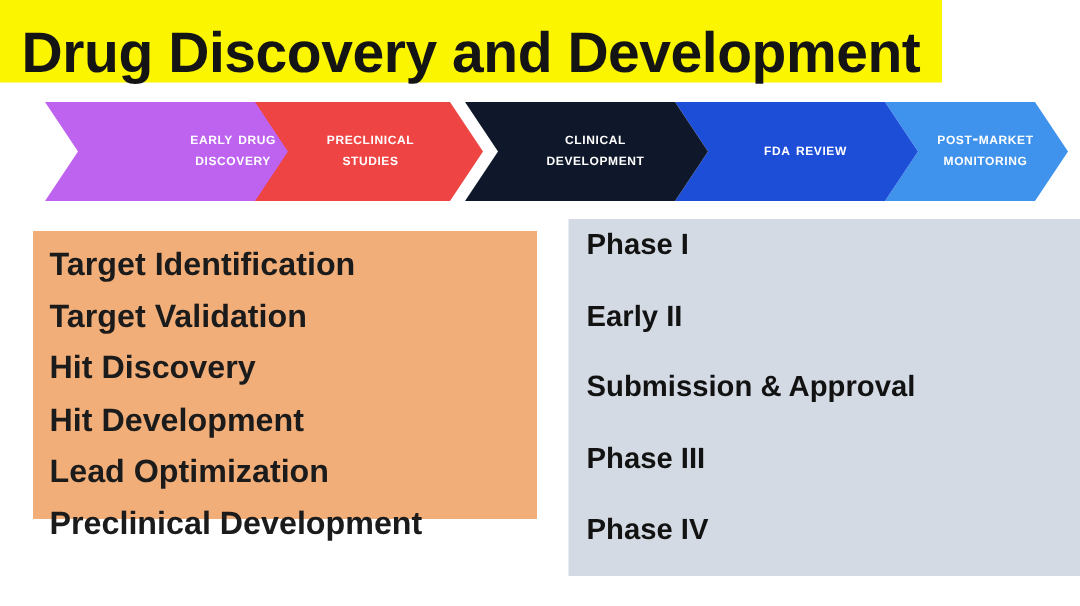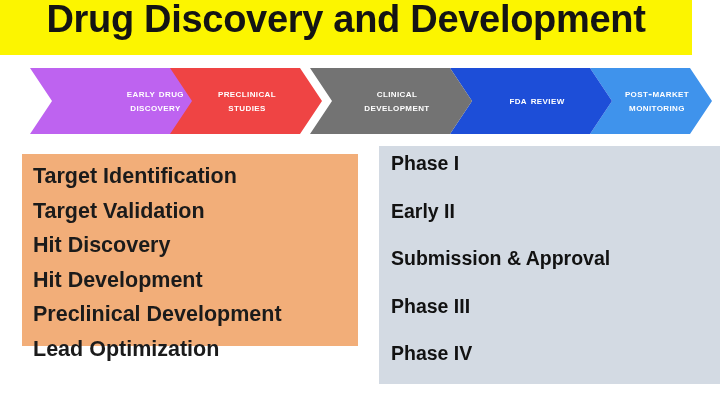--- a/index.html
+++ b/index.html
@@ -15,25 +15,25 @@
     overflow: hidden;
     font-family: "Liberation Sans", sans-serif;
     background: #ffffff;
   }
 
   
   #title-banner {
     position: absolute;
     left: 0;
     top: 0;
-    width: 692px;
+    width: 628px;
     height: 55px;
     background: #FCF500;
     display: flex;
-    align-items: flex-start;
+    align-items: flex-end;
     justify-content: center;
   }
   #title-text {
     font-size: 38px;
     font-weight: 700;
     color: #141414;
     letter-spacing: -0.3px;
     line-height: 1;
     white-space: nowrap;
     font-family: "Liberation Sans", sans-serif;
@@ -135,21 +135,21 @@
         <span class="ln">Early Drug</span>
         <span class="ln">Discovery</span>
       </div>
     </div>
     <div class="chevron" style="left: 160px; width: 162px; background: #ef4444; z-index: 9;">
       <div class="chevron-label">
         <span class="ln">Preclinical</span>
         <span class="ln">Studies</span>
       </div>
     </div>
-    <div class="chevron" style="left: 310px; width: 162px; background: #737373; z-index: 8;">
+    <div class="chevron" style="left: 310px; width: 162px; background: #0f172a; z-index: 8;">
       <div class="chevron-label">
         <span class="ln">Clinical</span>
         <span class="ln">Development</span>
       </div>
     </div>
     <div class="chevron" style="left: 450px; width: 162px; background: #1d4ed8; z-index: 7;">
       <div class="chevron-label">
         <span class="ln">FDA Review</span>
       </div>
     </div>
@@ -159,22 +159,22 @@
         <span class="ln">Monitoring</span>
       </div>
     </div>
   </div>
 
 <div id="left-panel">
     <div class="left-item">Target Identification</div>
     <div class="left-item">Target Validation</div>
     <div class="left-item">Hit Discovery</div>
     <div class="left-item">Hit Development</div>
+    <div class="left-item">Lead Optimization</div>
     <div class="left-item">Preclinical Development</div>
-    <div class="left-item">Lead Optimization</div>
   </div>
 
 <div id="right-panel">
     <div class="right-item">Phase I</div>
     <div class="right-item">Early II</div>
     <div class="right-item">Submission &amp; Approval</div>
     <div class="right-item">Phase III</div>
     <div class="right-item">Phase IV</div>
   </div>
 

